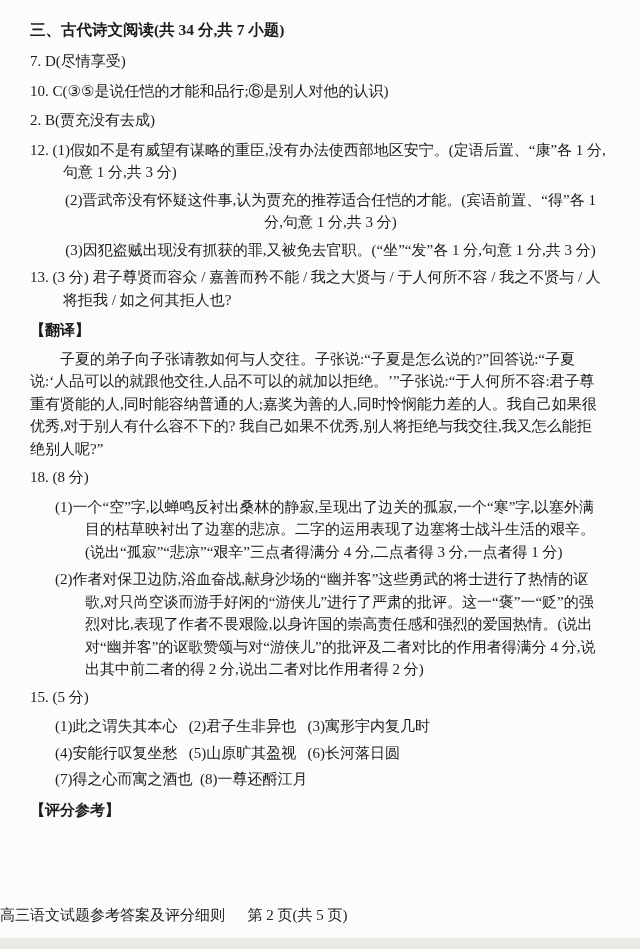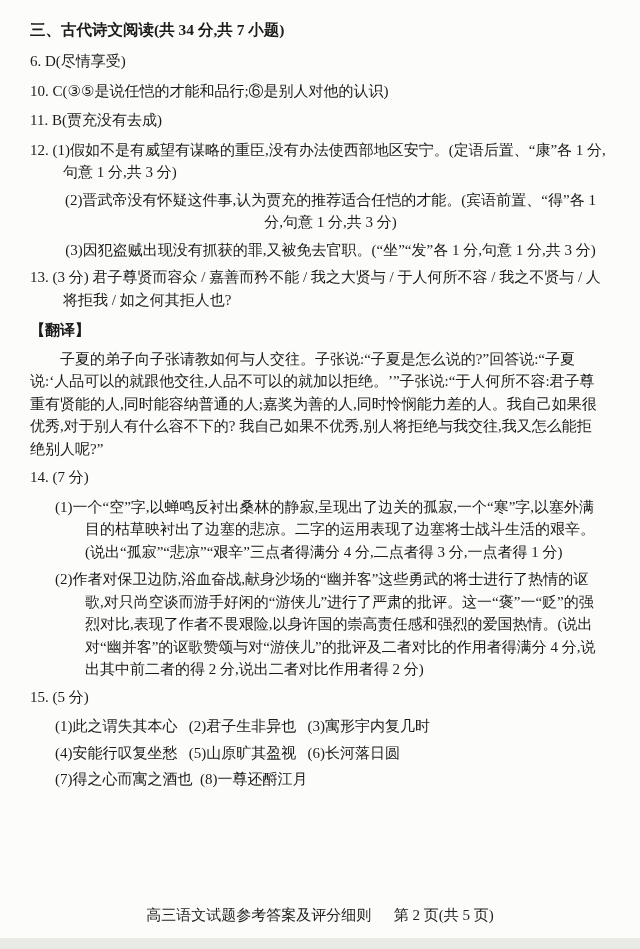--- a/index.html
+++ b/index.html
@@ -32,53 +32,54 @@
   
   .sub-hang { margin-left: 25px; padding-left: 30px; text-indent: -30px; margin-bottom: 5px; }
   .label-line { font-weight: bold; margin: 8px 0 6px 0; }
   .indent-first { text-indent: 2em; margin-bottom: 6px; }
   .q15-line { margin-left: 25px; margin-bottom: 4px; white-space: pre-wrap; }
   .footer {
     position: absolute;
     left: 0;
     bottom: 12px;
     width: 100%;
-    text-align: center;
+    text-align: left;
     font-size: 15px;
     color: #222;
   }
   .footer .gap { display: inline-block; width: 1.5em; }
 </style>
 </head>
 <body>
 
 <div class="page">
 
   <div class="p bold section-title">三、古代诗文阅读(共 34 分,共 7 小题)</div>
 
-  <div class="p answer-main">6. D(尽情享受)</div>
+  <div class="p answer-main">7. D(尽情享受)</div>
   <div class="p answer-main">10. C(③⑤是说任恺的才能和品行;⑥是别人对他的认识)</div>
-  <div class="p answer-main">11. B(贾充没有去成)</div>
+  <div class="p answer-main">2. B(贾充没有去成)</div>
 
   <div class="p hang-num">12. (1)假如不是有威望有谋略的重臣,没有办法使西部地区安宁。(定语后置、“康”各 1 分,句意 1 分,共 3 分)</div>
   <div class="p sub-block">(2)晋武帝没有怀疑这件事,认为贾充的推荐适合任恺的才能。(宾语前置、“得”各 1 分,句意 1 分,共 3 分)</div>
   <div class="p sub-block">(3)因犯盗贼出现没有抓获的罪,又被免去官职。(“坐”“发”各 1 分,句意 1 分,共 3 分)</div>
 
   <div class="p hang-num">13. (3 分)  君子尊贤而容众 / 嘉善而矜不能 / 我之大贤与 / 于人何所不容 / 我之不贤与 / 人将拒我 / 如之何其拒人也?</div>
 
   <div class="p label-line">【翻译】</div>
   <div class="p indent-first">子夏的弟子向子张请教如何与人交往。子张说:“子夏是怎么说的?”回答说:“子夏说:‘人品可以的就跟他交往,人品不可以的就加以拒绝。’”子张说:“于人何所不容:君子尊重有贤能的人,同时能容纳普通的人;嘉奖为善的人,同时怜悯能力差的人。我自己如果很优秀,对于别人有什么容不下的? 我自己如果不优秀,别人将拒绝与我交往,我又怎么能拒绝别人呢?”</div>
 
-  <div class="p answer-main">14. (7 分)</div>
+  <div class="p answer-main">18. (8 分)</div>
   <div class="p sub-hang">(1)一个“空”字,以蝉鸣反衬出桑林的静寂,呈现出了边关的孤寂,一个“寒”字,以塞外满目的枯草映衬出了边塞的悲凉。二字的运用表现了边塞将士战斗生活的艰辛。(说出“孤寂”“悲凉”“艰辛”三点者得满分 4 分,二点者得 3 分,一点者得 1 分)</div>
   <div class="p sub-hang">(2)作者对保卫边防,浴血奋战,献身沙场的“幽并客”这些勇武的将士进行了热情的讴歌,对只尚空谈而游手好闲的“游侠儿”进行了严肃的批评。这一“褒”一“贬”的强烈对比,表现了作者不畏艰险,以身许国的崇高责任感和强烈的爱国热情。(说出对“幽并客”的讴歌赞颂与对“游侠儿”的批评及二者对比的作用者得满分 4 分,说出其中前二者的得 2 分,说出二者对比作用者得 2 分)</div>
 
   <div class="p answer-main">15. (5 分)</div>
   <div class="p q15-line">(1)此之谓失其本心   (2)君子生非异也   (3)寓形宇内复几时</div>
   <div class="p q15-line">(4)安能行叹复坐愁   (5)山原旷其盈视   (6)长河落日圆</div>
   <div class="p q15-line">(7)得之心而寓之酒也  (8)一尊还酹江月</div>
 
+  <div class="p label-line">【评分参考】</div>
 
   <div class="footer">
     <span>高三语文试题参考答案及评分细则</span><span class="gap"></span><span>第 2 页(共 5 页)</span>
   </div>
 
 </div>
 
 </body></html>

